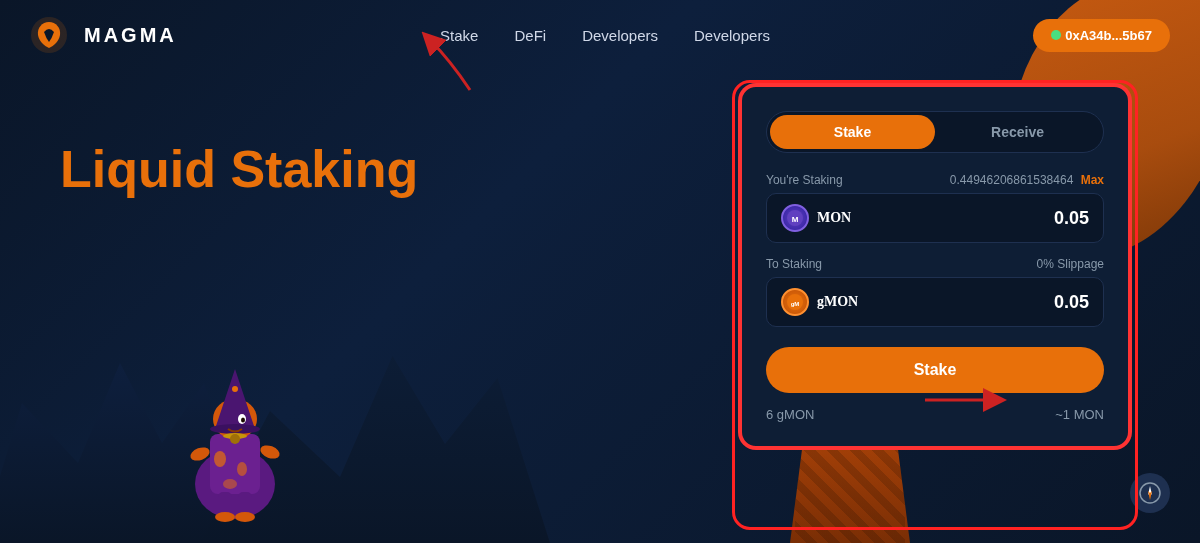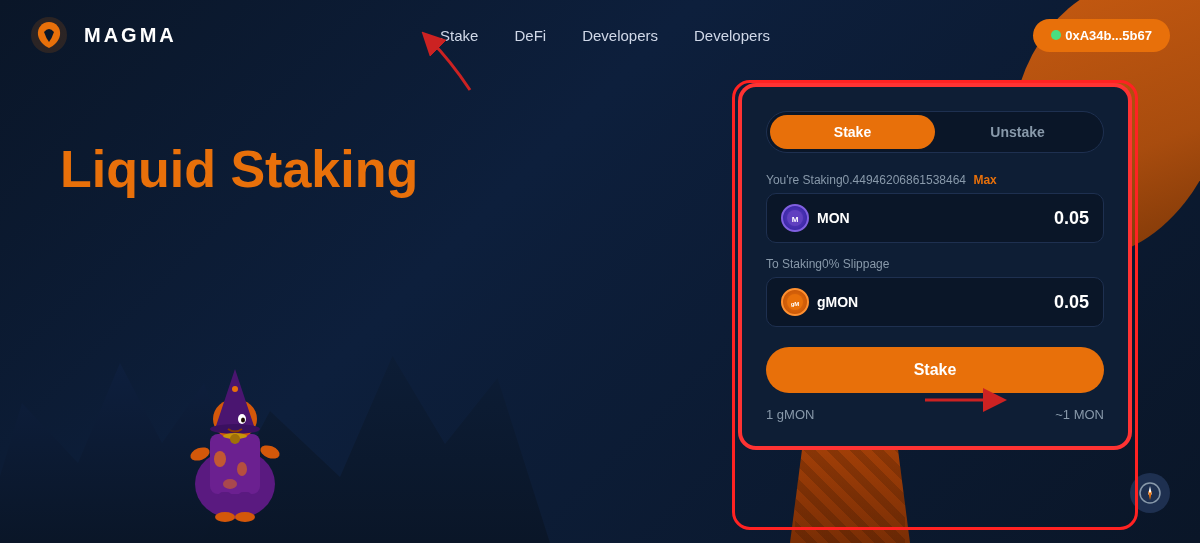--- a/index.html
+++ b/index.html
@@ -215,20 +215,21 @@
       background: transparent;
       color: #8899aa;
     }
 
     .input-group {
       margin-bottom: 14px;
     }
 
     .input-label-row {
       display: flex;
+      justify-content: space-between;
       align-items: center;
       margin-bottom: 6px;
     }
 
     .input-label {
       color: #8899aa;
       font-size: 12px;
     }
 
     .input-max {
@@ -274,20 +275,21 @@
 
     .token-icon.gmon {
       background: radial-gradient(circle, #e8700a, #c05008);
       border: 2px solid #ff9030;
     }
 
     .token-name {
       color: white;
       font-size: 14px;
       font-weight: 600;
+      font-family: Liberation Serif, serif;
     }
 
     .token-amount {
       color: white;
       font-size: 18px;
       font-weight: 600;
       margin-left: 17px;
     }
 
     .stake-action-btn {
@@ -439,21 +441,21 @@
   </svg>
 </div>
 
 <div class="card-border-annotation"></div>
 
 <div class="stake-card">
 
   
   <div class="tab-row">
     <button class="tab-btn active">Stake</button>
-    <button class="tab-btn inactive">Unstake</button>
+    <button class="tab-btn inactive">Receive</button>
   </div>
 
   
   <div class="input-group">
     <div class="input-label-row">
       <span class="input-label">You're Staking</span>
       <span class="input-max">
         <span>0.44946206861538464</span>
         <span class="max-link" style="margin-left:4px;">Max</span>
       </span>
@@ -490,21 +492,21 @@
       </div>
       <span class="token-amount">0.05</span>
     </div>
   </div>
 
   
   <button class="stake-action-btn">Stake</button>
 
   
   <div class="card-footer">
-    <span class="footer-stat">1 gMON</span>
+    <span class="footer-stat">6 gMON</span>
     <span class="footer-stat">~1 MON</span>
   </div>
 </div>
 
 <div style="position:absolute; bottom:30px; right:30px; width:40px; height:40px; background:#1e3050; border-radius:50%; display:flex; align-items:center; justify-content:center; z-index:10;">
   <svg width="22" height="22" viewBox="0 0 22 22">
     <circle cx="11" cy="11" r="10" fill="none" stroke="#8899aa" stroke-width="1.5"></circle>
     <polygon points="11,4 9,13 11,11 13,13" fill="white"></polygon>
     <polygon points="11,18 13,9 11,11 9,9" fill="#e8700a"></polygon>
   </svg>

